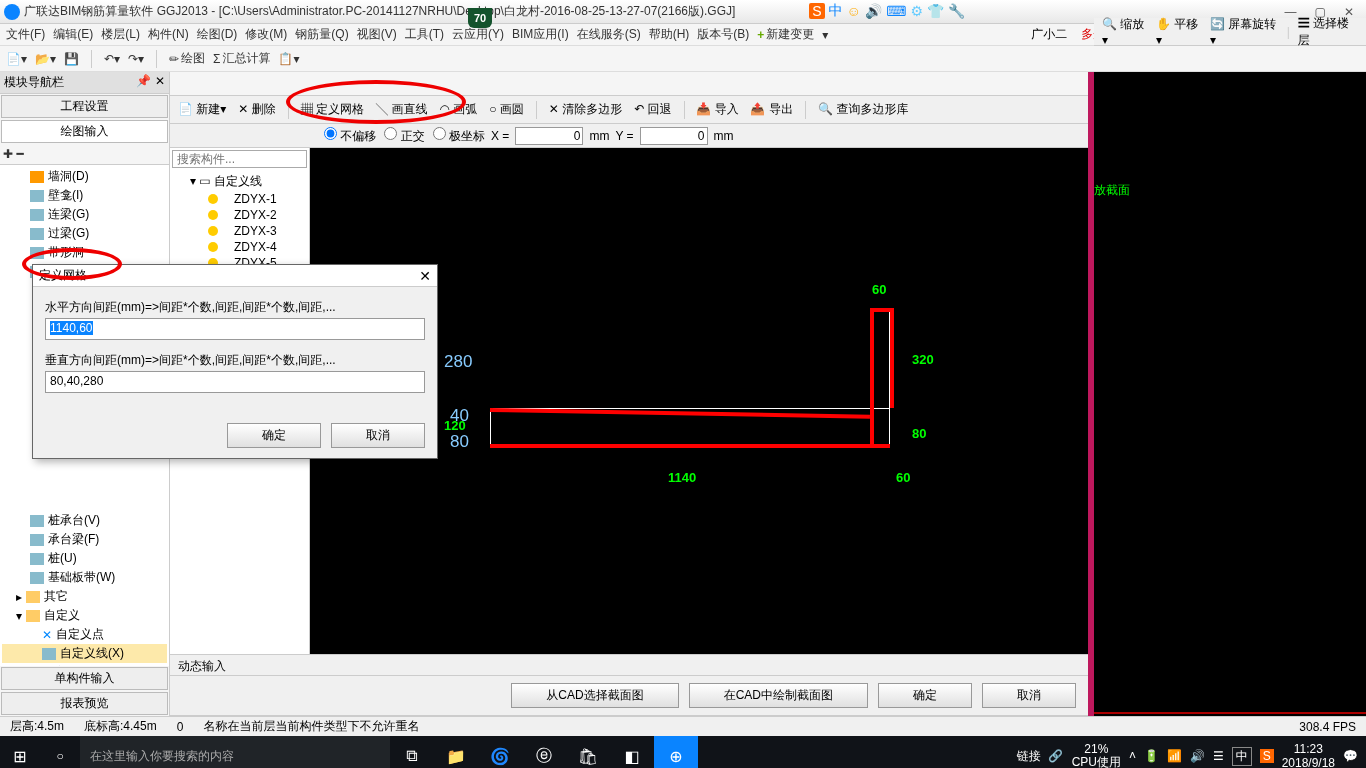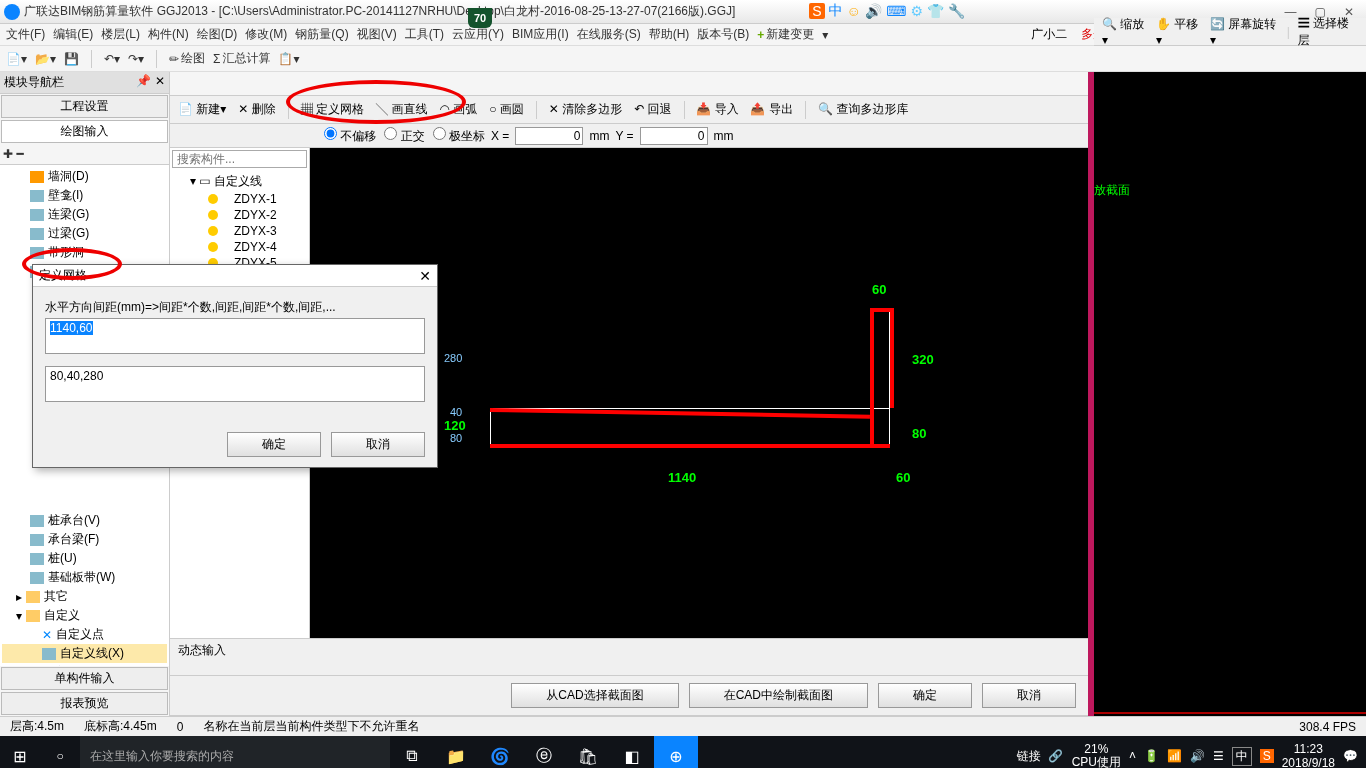--- a/index.html
+++ b/index.html
@@ -45,46 +45,46 @@
 .floor-select { height: 24px; background: #f5f5f5; border-bottom: 1px solid #ccc; display: flex; align-items: center; padding: 0 10px; }
 .sublist { width: 140px; background: #fff; border-right: 1px solid #ccc; }
 .sublist-search { padding: 2px; }
 .sublist-search input { width: 100%; height: 18px; border: 1px solid #aaa; padding: 0 4px; color: #999; }
 .sublist-tree { padding: 2px; }
 .sublist-tree .node { padding: 1px 4px 1px 18px; }
 .sublist-tree .child { padding: 1px 4px 1px 36px; display: flex; align-items: center; gap: 16px; }
 .yellow-dot { width: 10px; height: 10px; background: #fc0; border-radius: 50%; display: inline-block; }
 .canvas-area { flex: 1; background: #000; position: relative; }
 .dim-green { color: #0f0; position: absolute; font-size: 13px; font-weight: bold; }
-.dim-blue { color: #8cf; position: absolute; font-size: 11px; }
+.dim-blue { color: #8cf; position: absolute; font-size: 17px; }
 .right-panel { width: 278px; background: #000; border-left: 6px solid #be185d; position: relative; }
 .right-bar-top { height: 28px; background: #f0f0f0; border-bottom: 1px solid #ccc; display: flex; align-items: center; padding: 0 8px; gap: 8px; }
 .right-text { position: absolute; top: 110px; left: 0; color: #0f0; font-size: 12px; }
-.dynamic-input { height: 38px; background: #f0f0f0; border-top: 1px solid #ccc; border-bottom: 1px solid #ccc; padding: 3px 8px; }
+.dynamic-input { height: 22px; background: #f0f0f0; border-top: 1px solid #ccc; border-bottom: 1px solid #ccc; padding: 3px 8px; }
 .bottom-buttons { height: 40px; background: #f0f0f0; display: flex; justify-content: flex-end; align-items: center; gap: 10px; padding: 0 12px; border-bottom: 1px solid #ccc; }
 .btn { border: 1px solid #999; background: linear-gradient(#fff,#e0e0e0); padding: 3px 34px; cursor: pointer; }
 .status-bar { height: 22px; background: #f0f0f0; border-top: 1px solid #ccc; display: flex; align-items: center; padding: 0 10px; gap: 30px; }
 .info-bar { height: 20px; background: #f0f0f0; border-top: 1px solid #ccc; display: flex; align-items: center; padding: 0 10px; gap: 20px; font-size: 12px; }
 .fps { margin-left: auto; }
 .taskbar { height: 40px; background: #101318; display: flex; align-items: center; color: #fff; }
 .tb-start { width: 40px; text-align: center; font-size: 16px; }
 .tb-search { display: flex; align-items: center; gap: 8px; background: #202428; height: 40px; padding: 0 10px; width: 310px; }
 .tb-search-text { color: #aaa; }
 .tb-icons { display: flex; height: 40px; }
 .tb-icons > div { width: 44px; display: flex; align-items: center; justify-content: center; font-size: 16px; }
 .tb-icons .active-app { background: #0a84ff; }
 .tb-tray { margin-left: auto; display: flex; align-items: center; gap: 8px; padding: 0 8px; font-size: 11px; }
 .tb-time { text-align: center; line-height: 1.2; }
 .red-oval { position: absolute; border: 4px solid #e00; border-radius: 50%; pointer-events: none; }
 .dialog { position: absolute; left: 32px; top: 264px; width: 406px; background: #f0f0f0; border: 1px solid #666; box-shadow: 3px 3px 8px rgba(0,0,0,0.3); z-index: 100; }
 .dialog-title { height: 22px; display: flex; align-items: center; justify-content: space-between; padding: 0 6px; background: #fff; border-bottom: 1px solid #ccc; }
 .dialog-close { cursor: pointer; font-size: 14px; }
 .dialog-body { padding: 12px; }
 .dialog-label { font-size: 12px; margin-bottom: 2px; }
-.dialog-input { width: 100%; height: 36px; border: 1px solid #999; padding: 2px 4px; margin-bottom: 12px; background: #fff; }
+.dialog-input { width: 100%; height: 22px; border: 1px solid #999; padding: 2px 4px; margin-bottom: 12px; background: #fff; }
 .dialog-input .selected-text { background: #0a84ff; color: #fff; display: inline; }
 .dialog-buttons { display: flex; justify-content: flex-end; gap: 10px; padding: 6px 12px 10px; }
 .shape-rect { position: absolute; border: 1px solid #fff; }
 .red-line { position: absolute; background: #f00; }
 .perf-badge { position: absolute; left: 468px; top: 8px; background: #14532d; color: #fff; padding: 4px 6px; border-radius: 0 0 6px 6px; font-size: 11px; font-weight: bold; z-index: 200; }
 .redbar { position: absolute; left: 0; bottom: 2px; height: 2px; width: 100%; background: #a00; }
 </style>
 </head>
 <body>
 
@@ -372,20 +372,21 @@
 </div>
 
 <div class="dialog">
   <div class="dialog-title">
     <span>定义网格</span>
     <span class="dialog-close">✕</span>
   </div>
   <div class="dialog-body">
     <div class="dialog-label">水平方向间距(mm)=&gt;间距*个数,间距,间距*个数,间距,...</div>
     <div class="dialog-input"><span class="selected-text">1140,60</span></div>
+    <div class="dialog-label">垂直方向间距(mm)=&gt;间距*个数,间距,间距*个数,间距,...</div>
     <div class="dialog-input"><span>80,40,280</span></div>
   </div>
   <div class="dialog-buttons">
     <button class="btn">确定</button>
     <button class="btn">取消</button>
   </div>
 </div>
 
 <div class="red-oval" style="left:22px;top:248px;width:100px;height:32px;z-index:101"></div>
 

